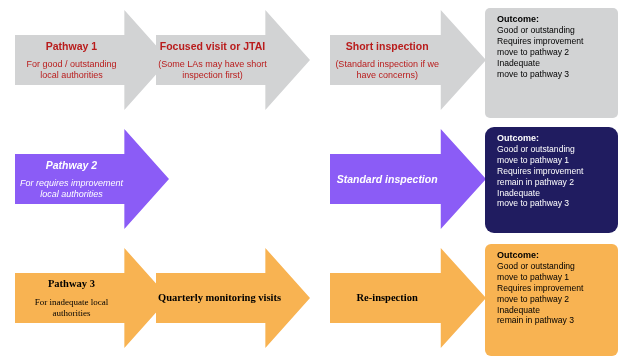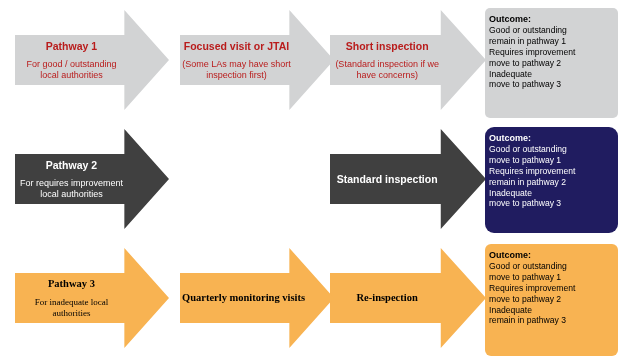--- a/index.html
+++ b/index.html
@@ -16,42 +16,42 @@
 
   
   .arrow{
     position:absolute;top:10px;height:100px;
     display:flex;align-items:center;justify-content:center;
     box-sizing:border-box;
     -webkit-clip-path:polygon(0 25%,71% 25%,71% 0,100% 50%,71% 100%,71% 75%,0 75%);
     clip-path:polygon(0 25%,71% 25%,71% 0,100% 50%,71% 100%,71% 75%,0 75%);
   }
   .a1{left:15px;width:154px;}
-  .a2{left:180px;width:154px;}
+  .a2{left:156px;width:154px;}
   .a3{left:330px;width:156px;}
 
   .arrow .atext{
     width:100%;text-align:center;line-height:1.18;
     padding-right:28%;box-sizing:border-box;
     padding-left:2px;
   }
   .arrow .ttl{font-weight:bold;font-size:10.5px;display:block;white-space:nowrap;}
   .arrow .sub{font-size:9px;display:block;margin-top:7px;}
 
   
   .row-1 .arrow{background:#d2d3d4;color:#b91c1c;}
   
-  .row-2 .arrow{background:#404040;color:#ffffff;}
+  .row-2 .arrow{background:#8b5cf6;color:#ffffff;font-style:italic;}
   
   .row-3 .arrow{background:#f8b352;color:#000000;font-family:Liberation Serif, serif;}
 
   
   .outcome{
     position:absolute;left:485px;width:133px;
-    box-sizing:border-box;padding:6px 7px 5px 4px;
+    box-sizing:border-box;padding:6px 7px 5px 12px;
     font-size:8.6px;line-height:1.26;
   }
   .row-1 .outcome{top:8px;height:110px;background:#d2d3d4;color:#000;border-radius:5px;}
   .row-2 .outcome{top:8px;height:106px;background:#201c60;color:#fff;border-radius:9px;}
   .row-3 .outcome{top:6px;height:112px;background:#f8b352;color:#000;border-radius:6px;}
 
   .outcome .oh{font-weight:bold;display:block;font-size:9px;}
   .outcome .og{display:block;margin-top:0;}
   .outcome .og:first-of-type{margin-top:0;}
   .outcome .ol{display:block;}
@@ -81,21 +81,20 @@
       <span class="atext">
         <span class="ttl">Short inspection</span>
         <span class="sub">(Standard inspection if we have concerns)</span>
       </span>
     </div>
 
     <div class="outcome">
       <span class="oh">Outcome:</span>
       <span class="og">
         <span class="ol">Good or outstanding</span>
-        <span class="ol">remain in pathway 1</span>
       </span>
       <span class="og">
         <span class="ol">Requires improvement</span>
         <span class="ol">move to pathway 2</span>
       </span>
       <span class="og">
         <span class="ol">Inadequate</span>
         <span class="ol">move to pathway 3</span>
       </span>
     </div>

